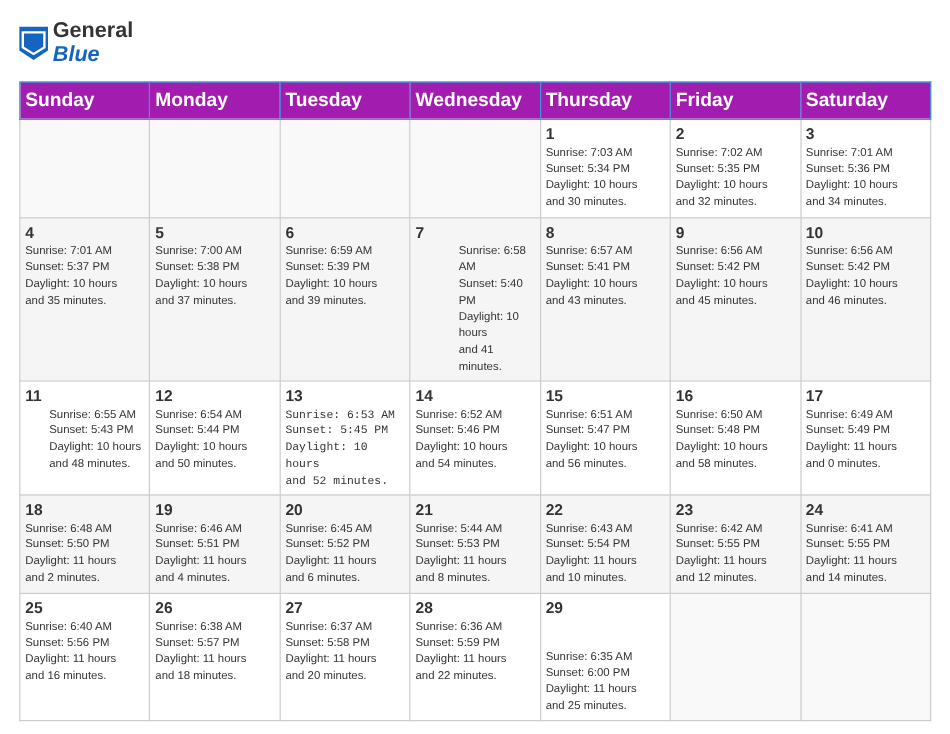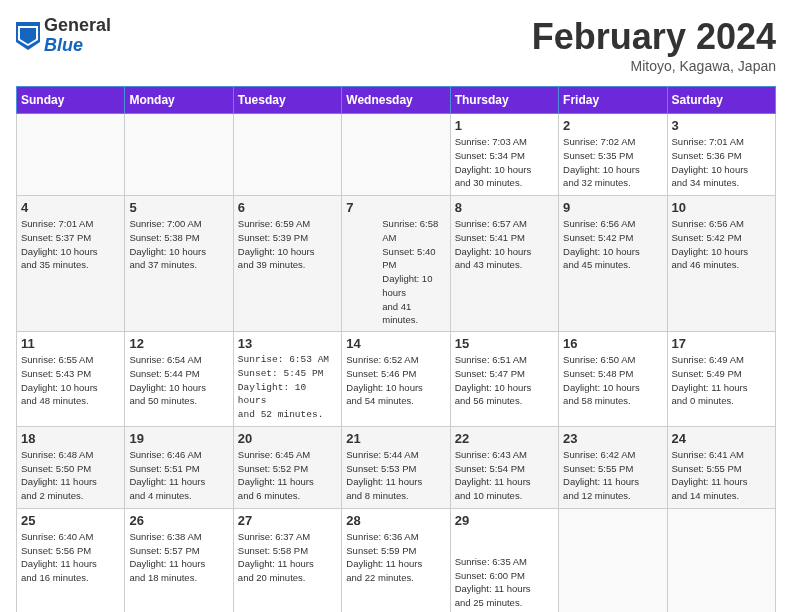--- a/index.html
+++ b/index.html
@@ -44,23 +44,23 @@
     .location {
       font-size: 14px;
       color: #555;
     }
     table {
       width: 100%;
       border-collapse: collapse;
       table-layout: fixed;
     }
     thead tr th {
-      background-color: #6d28d9;
+      background-color: #a21caf;
       color: #fff;
-      font-size: 12px;
+      font-size: 16px;
       font-weight: bold;
       padding: 6px 4px;
       text-align: left;
       border: 1px solid #4a90d9;
     }
     tbody tr td {
       border: 1px solid #ccc;
       vertical-align: top;
       padding: 4px;
       font-size: 10px;
@@ -94,24 +94,20 @@
     <svg class="logo-icon" viewBox="0 0 24 28" xmlns="http://www.w3.org/2000/svg">
       <polygon points="0,0 24,0 24,20 12,28 0,20" fill="#1565c0"></polygon>
       <polygon points="12,4 22,4 22,18 12,24 2,18 2,4" fill="#fff"></polygon>
       <polygon points="12,6 20,6 20,17 12,22 4,17 4,6" fill="#1565c0"></polygon>
     </svg>
     <div class="logo-text">
       <span class="general">General</span>
       <span class="blue">Blue</span>
     </div>
   </div>
-  <div class="title-section">
-    <div class="month-title">February 2024</div>
-    <div class="location">Mitoyo, Kagawa, Japan</div>
-  </div>
 </div>
 
 <table>
   <thead>
     <tr>
     <th>Sunday</th>
         <th>Monday</th>
         <th>Tuesday</th>
         <th>Wednesday</th>
         <th>Thursday</th>
@@ -194,21 +190,21 @@
           <div class="day-number">10</div>
           <div class="day-info" style="white-space: pre-line;">Sunrise: 6:56 AM
 Sunset: 5:42 PM
 Daylight: 10 hours
 and 46 minutes.</div>
         </td>
       </tr>
       <tr>
         <td>
           <div class="day-number">11</div>
-          <div class="day-info" style="white-space: pre-line;">Sunrise: 6:55 AM
+          <div class="day-info" style="white-space: pre-line; margin-left: 20px;">Sunrise: 6:55 AM
 Sunset: 5:43 PM
 Daylight: 10 hours
 and 48 minutes.</div>
         </td>
         <td>
           <div class="day-number">12</div>
           <div class="day-info" style="white-space: pre-line;">Sunrise: 6:54 AM
 Sunset: 5:44 PM
 Daylight: 10 hours
 and 50 minutes.</div>

